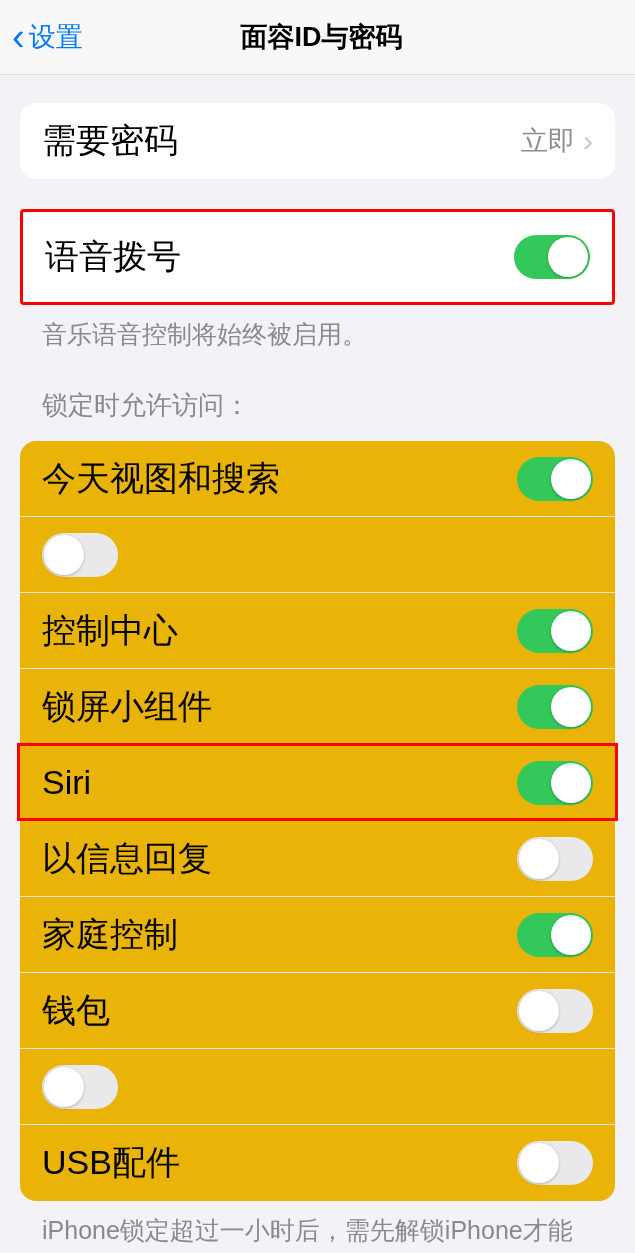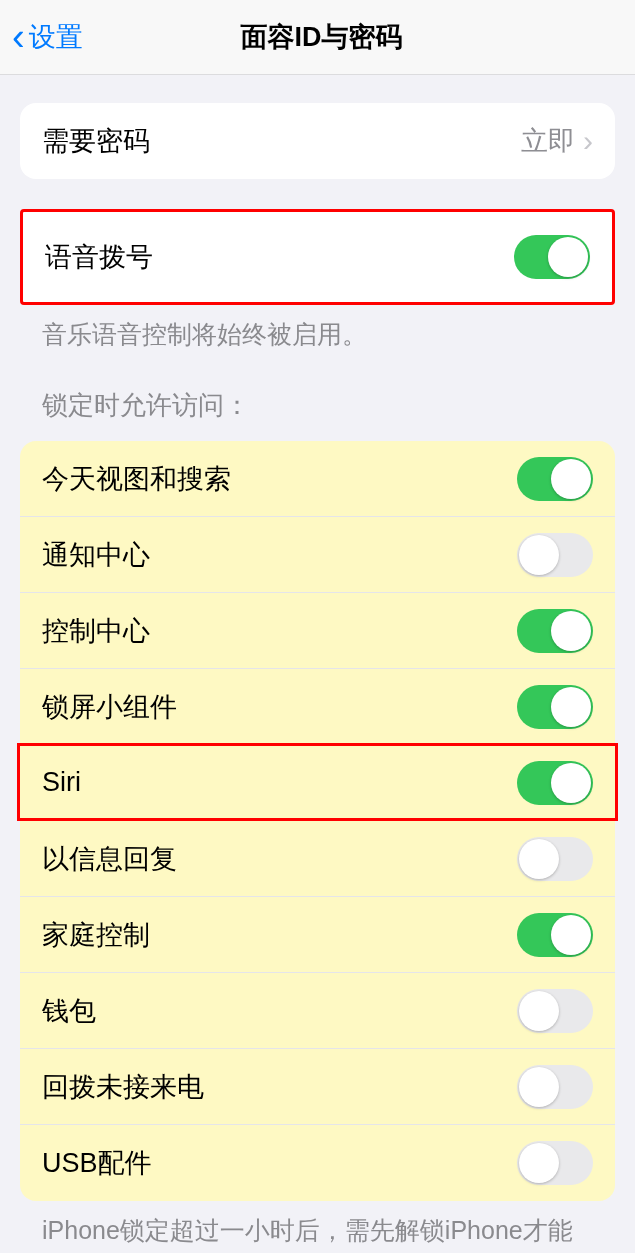--- a/index.html
+++ b/index.html
@@ -55,21 +55,21 @@
     .row {
       display: flex;
       align-items: center;
       justify-content: space-between;
       min-height: 76px;
       padding: 0 22px;
       border-bottom: 1px solid #e5e5ea;
     }
     .row:last-child { border-bottom: none; }
     .row-label {
-      font-size: 27px;
+      font-size: 34px;
       color: #000;
     }
     .row-value {
       display: flex;
       align-items: center;
       color: #8e8e93;
       font-size: 27px;
     }
     .chevron-right {
       color: #c7c7cc;
@@ -113,21 +113,21 @@
       border-radius: 4px;
       background: #fff;
       margin-top: 30px;
     }
     .highlight-box .row { border-bottom: none; min-height: 90px; }
     .lock-group-wrapper {
       position: relative;
       margin-top: 10px;
     }
     .lock-group-inner {
-      background: #fef9c3;
+      background: #eab308;
       border-radius: 16px;
       overflow: hidden;
     }
     .siri-highlight {
       position: absolute;
       border: 3px solid #ff0000;
       left: -3px;
       right: -3px;
       pointer-events: none;
       z-index: 5;
@@ -170,21 +170,20 @@
 
   <div class="lock-group-wrapper">
     <div class="lock-group-inner" id="lock-list">
         <div class="row">
           <span class="row-label">今天视图和搜索</span>
           <div class="toggle on">
             <div class="toggle-knob"></div>
           </div>
         </div>
         <div class="row">
-          <span class="row-label">通知中心</span>
           <div class="toggle off">
             <div class="toggle-knob"></div>
           </div>
         </div>
         <div class="row">
           <span class="row-label">控制中心</span>
           <div class="toggle on">
             <div class="toggle-knob"></div>
           </div>
         </div>
@@ -212,21 +211,20 @@
             <div class="toggle-knob"></div>
           </div>
         </div>
         <div class="row">
           <span class="row-label">钱包</span>
           <div class="toggle off">
             <div class="toggle-knob"></div>
           </div>
         </div>
         <div class="row">
-          <span class="row-label">回拨未接来电</span>
           <div class="toggle off">
             <div class="toggle-knob"></div>
           </div>
         </div>
         <div class="row">
           <span class="row-label">USB配件</span>
           <div class="toggle off">
             <div class="toggle-knob"></div>
           </div>
         </div>

